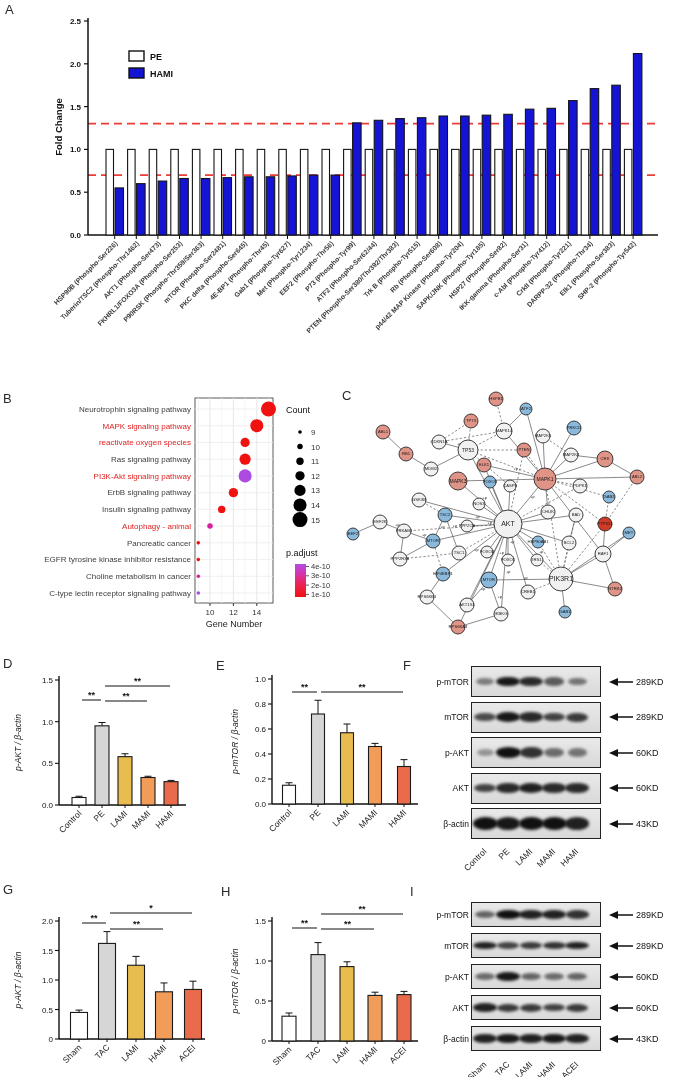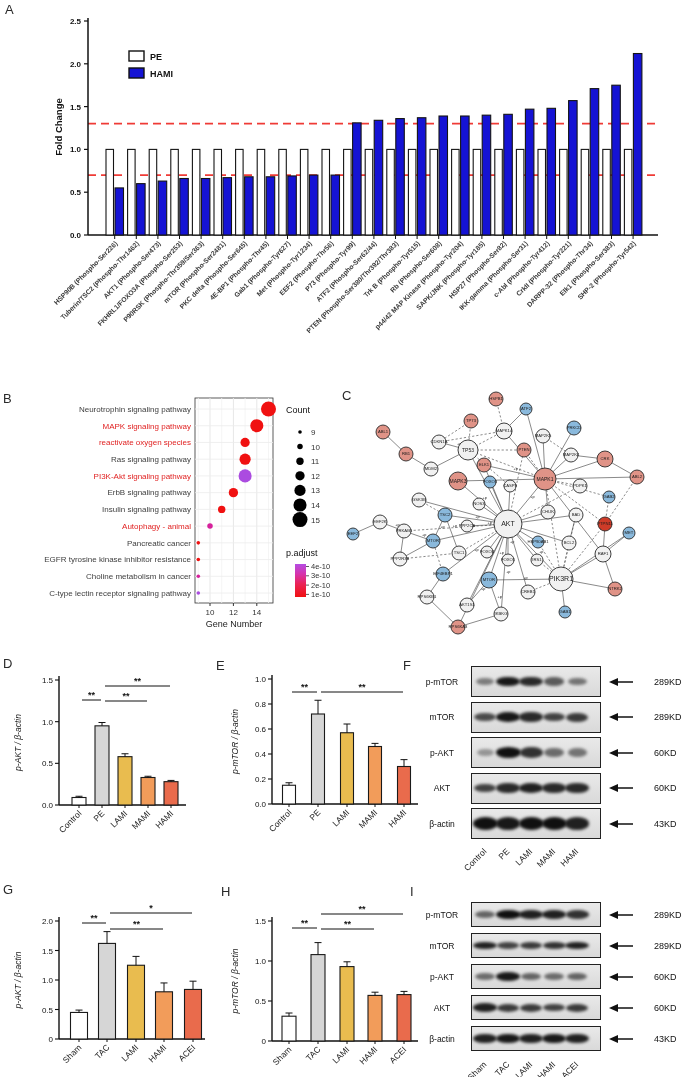--- a/index.html
+++ b/index.html
@@ -2,25 +2,25 @@
 <html><head>
 <meta charset="utf-8">
 <style>
   html,body{margin:0;padding:0;background:#fff;}
   .page{position:relative;width:685px;height:1077px;background:#ffffff;
         font-family:"Liberation Sans",sans-serif;overflow:hidden;}
   .panel-label{position:absolute;font-size:13px;color:#2a2a2a;font-family:"Liberation Sans",sans-serif;}
   svg{position:absolute;overflow:visible;}
   .blot{position:absolute;width:270px;}
   .blot-row{display:flex;align-items:center;}
-  .blot-label{width:54px;text-align:center;font-size:8.5px;color:#111;padding-right:2px;flex:none;}
+  .blot-label{width:54px;text-align:right;font-size:8.5px;color:#111;padding-right:2px;flex:none;}
   .blot-box{width:128px;position:relative;border:1.5px solid #222;
             background:linear-gradient(180deg,#e9e9e9,#d9d9d9);flex:none;}
   .band{position:absolute;border-radius:50%;background:#101010;filter:blur(1.4px);}
-  .blot-kd{font-size:9px;color:#111;margin-left:19px;white-space:nowrap;}
+  .blot-kd{font-size:9px;color:#111;margin-left:1px;white-space:nowrap;}
   .arrow-svg{position:static !important;flex:none;margin-left:6px;}
 </style>
 </head>
 <body>
 
 <div class="page">
 
   <span class="panel-label" style="left:5px;top:2px">A</span>
   <span class="panel-label" style="left:3px;top:391px">B</span>
   <span class="panel-label" style="left:342px;top:388px">C</span>

